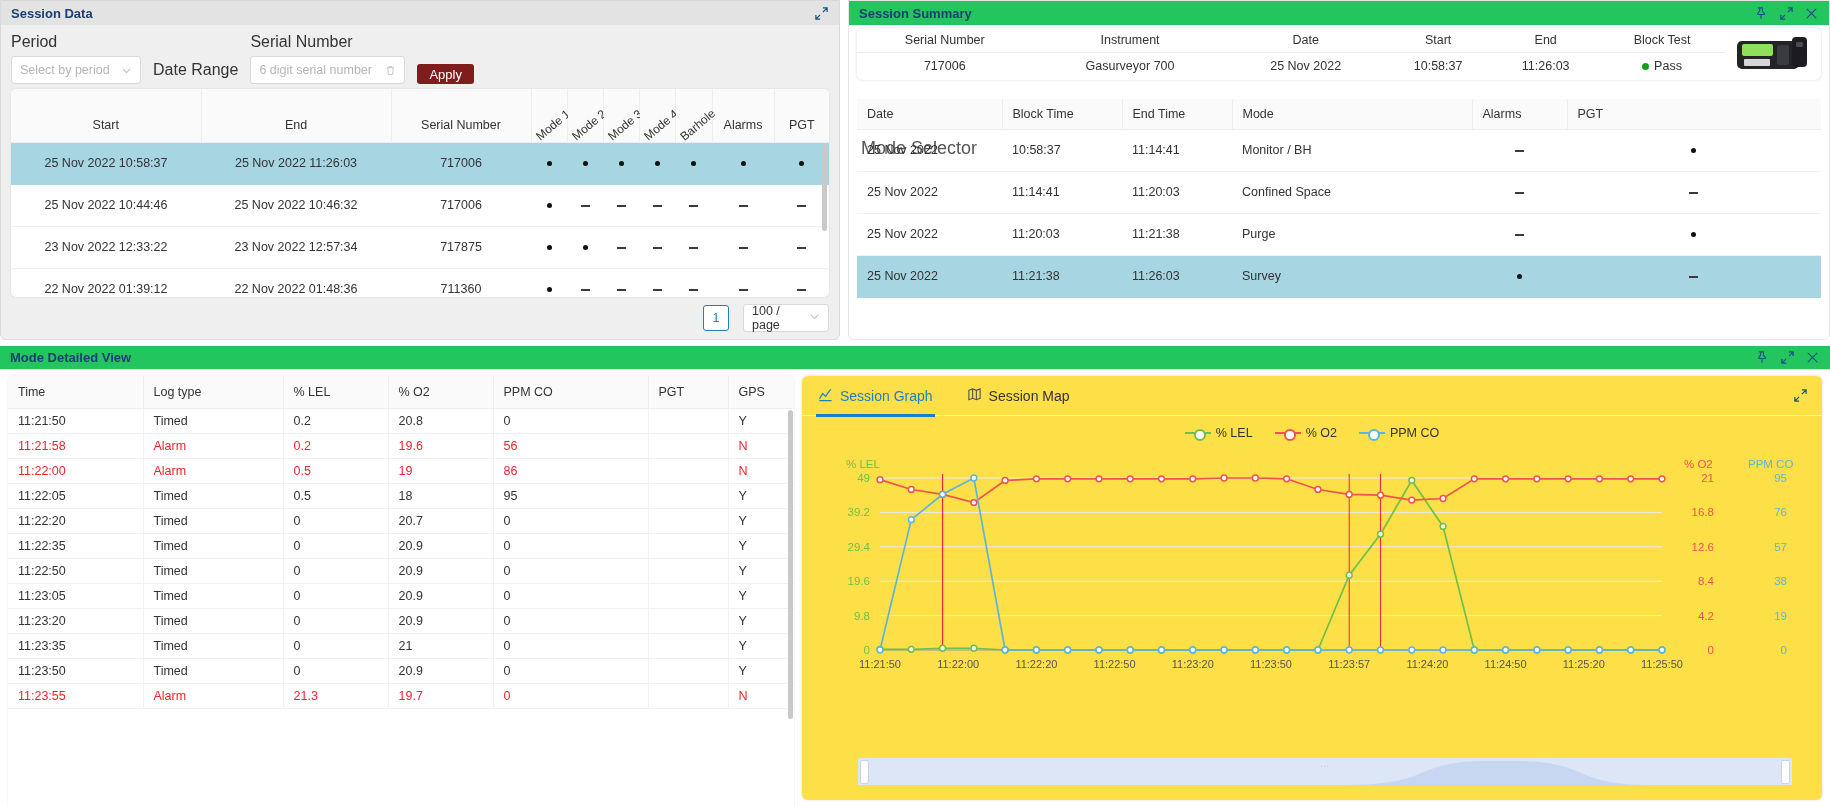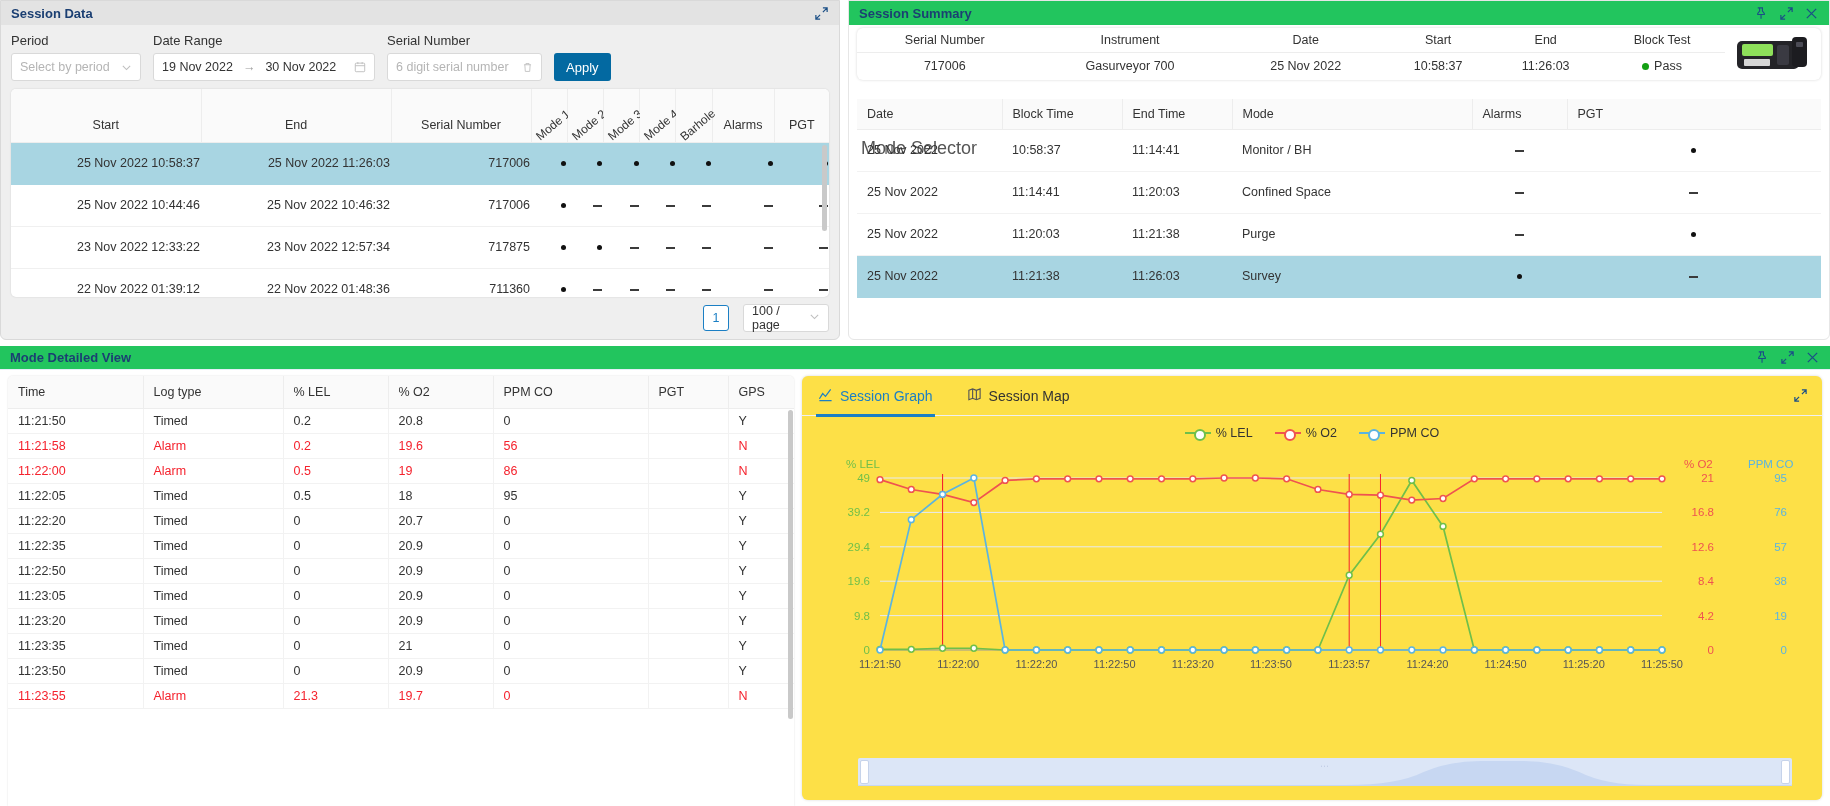--- a/index.html
+++ b/index.html
@@ -26,34 +26,34 @@
   .head-icons { margin-left: auto; display: flex; align-items: center; gap: 10px; }
   .ico { width: 15px; height: 15px; display: inline-block; color: #1b4f86; cursor: pointer; }
   .ico svg { display: block; }
 
   
   #sessionData { left: 0; top: 0; width: 840px; height: 340px;
     background: #efefef; border: 1px solid #d9d9d9;
     border-radius: 0 0 6px 6px; }
   .filters { display: flex; align-items: flex-end; gap: 12px; padding: 8px 10px 10px 10px; }
   .fgroup { display: flex; flex-direction: column; }
-  .flabel { font-size: 13px; color: #333; margin-bottom: 5px; }
+  .flabel { font-size: 16px; color: #333; margin-bottom: 5px; }
   .inp {
     height: 28px; background: #fff; border: 1px solid #d9d9d9; border-radius: 3px;
     display: flex; align-items: center; padding: 0 8px; font-size: 12.5px; color: #333;
   }
   .inp .ph { color: #b5b5b5; }
   .inp .tail { margin-left: auto; color: #b9b9b9; display:flex; align-items:center; }
   #periodSel { width: 130px; }
   #dateRange { width: 222px; gap: 0; }
   #dateRange .d { color: #333; }
   #dateRange .arrow { color: #9b9b9b; padding: 0 10px; }
   #serialNum { width: 155px; }
   .btn-apply {
-    height: 28px; min-width: 54px; background: #0369a1; color:#fff;
+    height: 20px; min-width: 54px; background: #7f1d1d; color:#fff;
     border: none; border-radius: 3px; font-size: 13px; cursor: pointer;
     display:flex; align-items:center; justify-content:center; padding: 0 12px;
   }
 
   .card {
     position: absolute; left: 10px; right: 10px; top: 88px; bottom: 42px;
     background: #fff; border-radius: 5px; overflow: hidden;
     box-shadow: 0 0 2px rgba(0,0,0,.14);
   }
   .sd-table { width: 100%; border-collapse: collapse; table-layout: fixed; }
@@ -62,21 +62,21 @@
     background: #fafafa; height: 53px; vertical-align: bottom; padding-bottom: 10px;
     border-bottom: 1px solid #ededed;
   }
   .sd-table th.rot { position: relative; }
   .sd-table th.rot > span {
     display: inline-block; transform: rotate(-40deg); transform-origin: center;
     white-space: nowrap; font-size: 12px;
   }
   .sd-table th.sep { border-left: 1px solid #ededed; }
   .sd-table td {
-    height: 42px; font-size: 12.5px; color: #333; text-align: right;
+    height: 42px; font-size: 12.5px; color: #333; text-align: center;
     border-bottom: 1px solid #f0f0f0;
   }
   .sd-table tr.sel td { background: #a8d5e2; border-bottom-color:#a8d5e2; }
   .dot { display:inline-block; width:5px; height:5px; border-radius:50%; background:#111; vertical-align: middle;}
   .dash { display:inline-block; width:9px; height:2px; background:#3b3b3b; vertical-align: middle;}
   .sd-scroll { position:absolute; right:2px; top:56px; bottom:4px; width:5px; }
   .sd-scroll i { position:absolute; top:0; height:58%; left:0; right:0; background:#c9c9c9; border-radius:3px; display:block;}
 
   .pager { position: absolute; left: 10px; right: 10px; bottom: 6px; height: 30px;
     display: flex; align-items: center; justify-content: flex-end; gap: 14px; }
@@ -186,31 +186,20 @@
           <span class="tail">
             <svg viewBox="0 0 12 12" width="11" height="11" fill="none" stroke="#bfbfbf" stroke-width="1.2">
                 <path d="M2 4.2 6 8.2 10 4.2"></path>
               </svg>
           </span>
         </div>
       </div>
 
       <div class="fgroup">
         <span class="flabel">Date Range</span>
-        <div class="inp" id="dateRange">
-          <span class="d">19 Nov 2022</span>
-          <span class="arrow">→</span>
-          <span class="d">30 Nov 2022</span>
-          <span class="tail">
-            <svg viewBox="0 0 14 14" width="12" height="12" fill="none" stroke="#bfbfbf" stroke-width="1.1">
-              <rect x="1.5" y="2.5" width="11" height="10" rx="1"></rect>
-                <path d="M1.5 5.5h11M4.5 1.2v2.4M9.5 1.2v2.4"></path>
-            </svg>
-          </span>
-        </div>
       </div>
 
       <div class="fgroup">
         <span class="flabel">Serial Number</span>
         <div class="inp" id="serialNum">
           <span class="ph" title="6 digit serial number">6 digit serial number</span>
           <span class="tail">
             <svg viewBox="0 0 14 14" width="11" height="11" fill="none" stroke="#bfbfbf" stroke-width="1.1">
               <path d="M2.5 3.5h9M5 3.5V2h4v1.5M3.6 3.5l.6 8.5h5.6l.6-8.5"></path>
             </svg>

